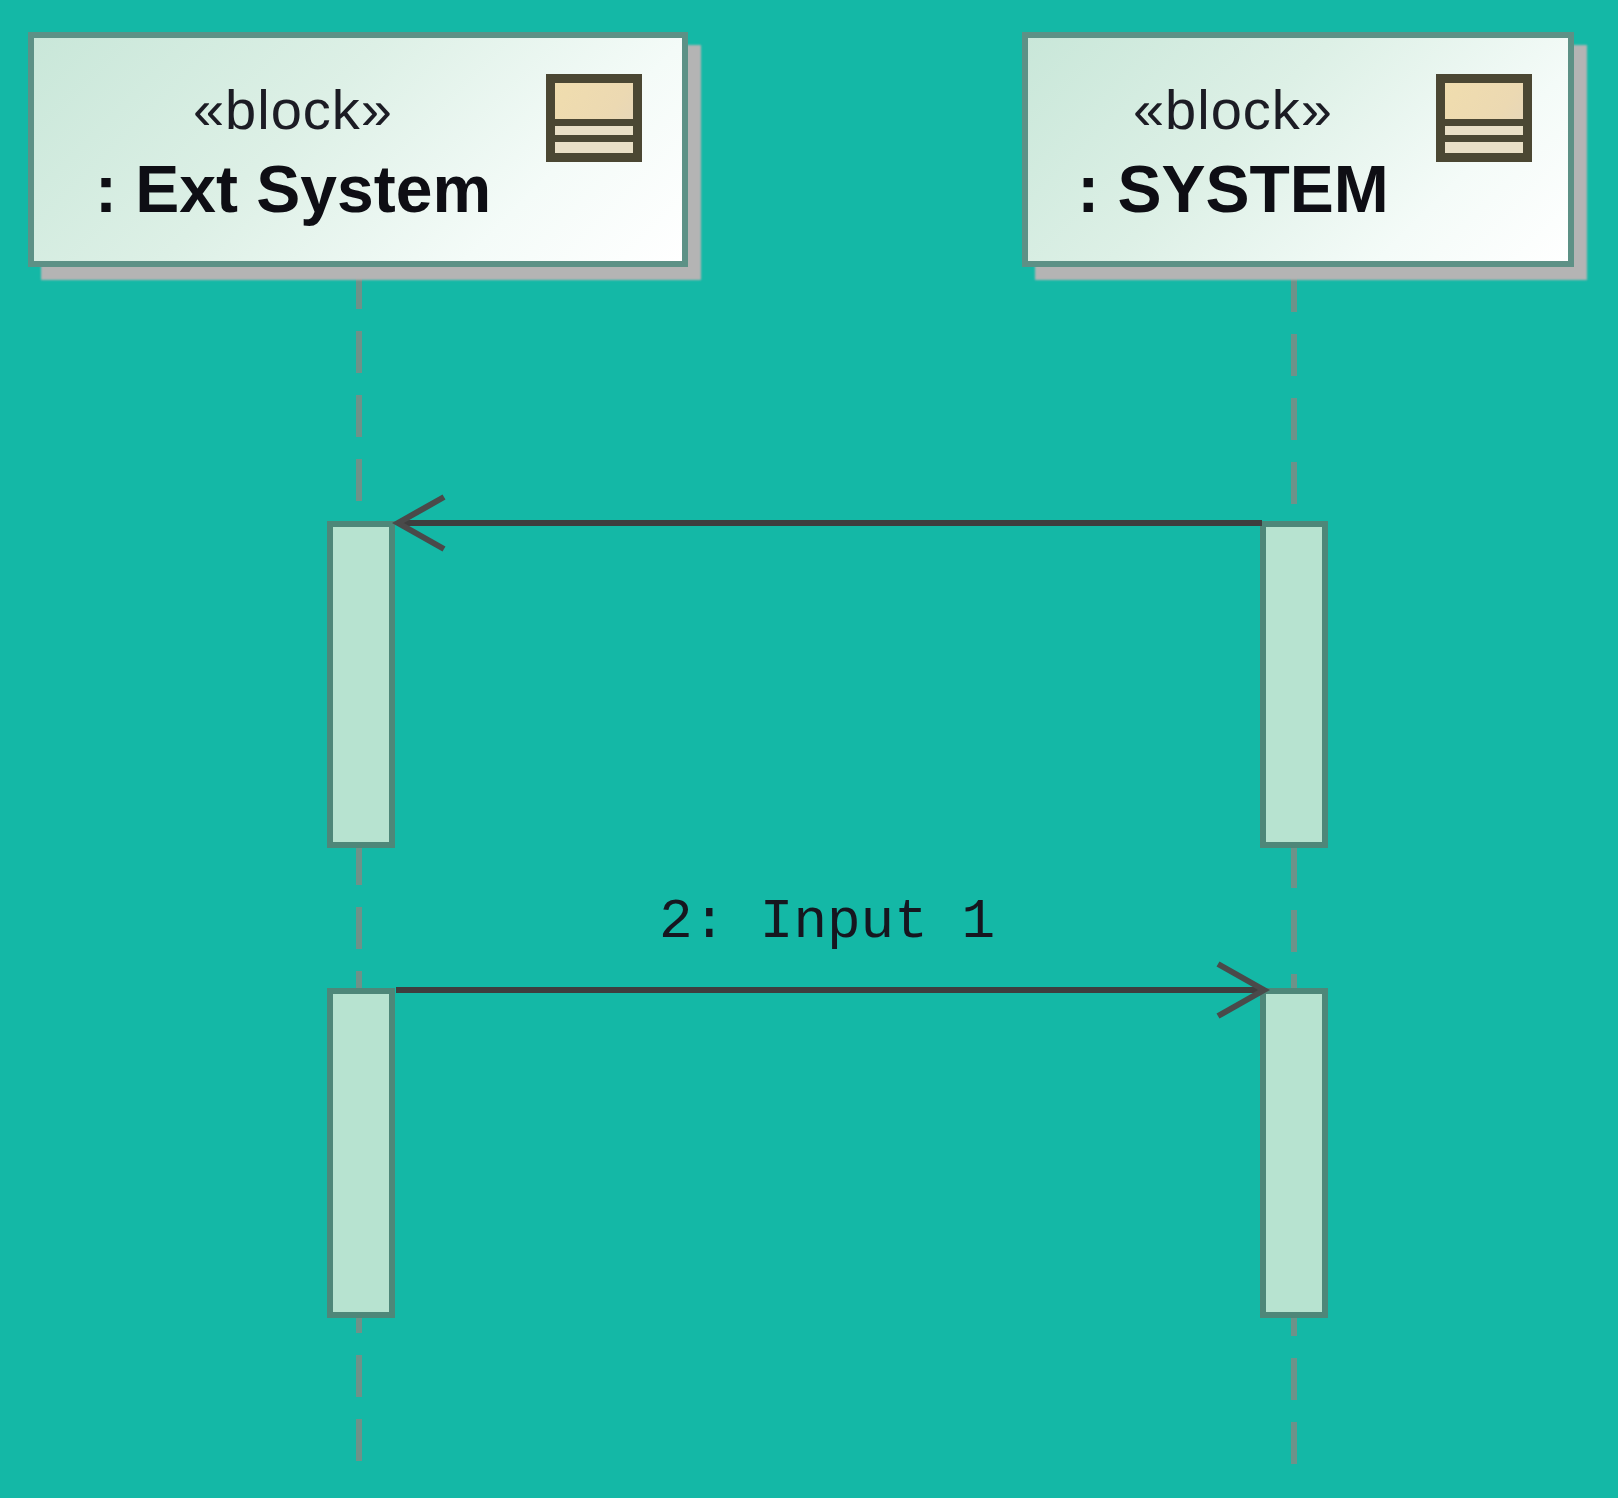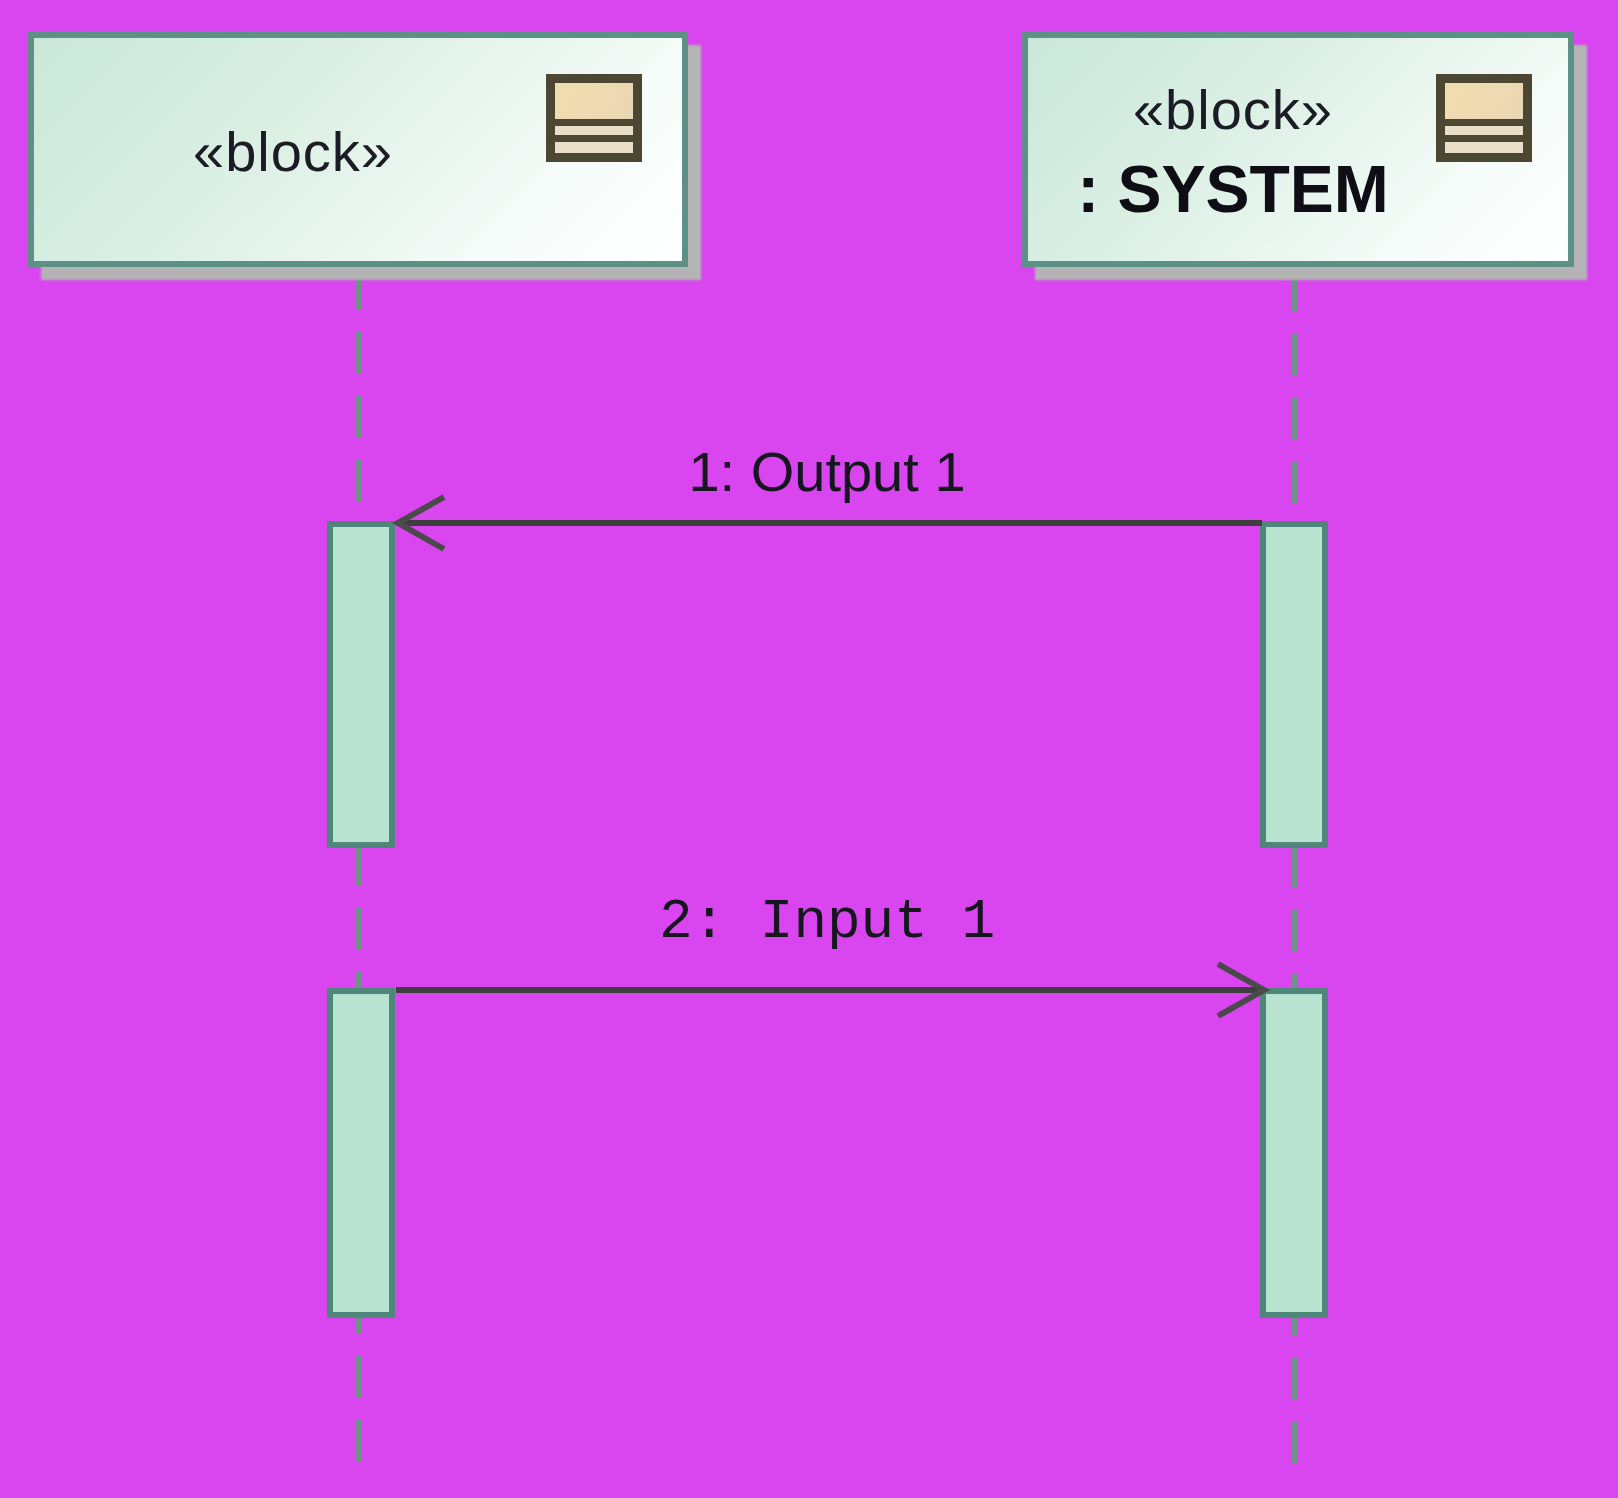--- a/index.html
+++ b/index.html
@@ -1,19 +1,19 @@
 <!DOCTYPE html>
 <html><head>
 <meta charset="utf-8">
 <style>
   html,body{margin:0;padding:0;background:#ffffff;}
   .canvas{
     position:relative;
     width:1618px;height:1498px;
-    background:#d946ef;
+    background:#14b8a6;
     font-family:"Liberation Sans", sans-serif;
     overflow:hidden;
   }
 
   
   .head-box{
     position:absolute;
     box-sizing:border-box;
     border:6px solid #5d9186;
     background:linear-gradient(135deg,#c9e7d9 0%,#ddf0e6 40%,#f4fbf8 75%,#ffffff 100%);
@@ -91,38 +91,38 @@
 <body>
 
 <div class="canvas">
 
   <div class="lifeline" style="left:356px;top:267px;height:1203px;"></div>
   <div class="lifeline" style="left:1291px;top:270px;height:1200px;"></div>
 
   <div class="head-box" style="left:28px;top:32px;width:660px;height:235px;">
     <div class="text-col">
       <div class="stereotype">«block»</div>
+      <div class="instance-name">: Ext System</div>
     </div>
     <div class="block-icon" style="right:40px;"></div>
   </div>
 
   <div class="head-box" style="left:1022px;top:32px;width:552px;height:235px;">
     <div class="text-col">
       <div class="stereotype">«block»</div>
       <div class="instance-name">: SYSTEM</div>
     </div>
     <div class="block-icon" style="right:36px;"></div>
   </div>
 
   <div class="activation" style="left:327px;top:521px;height:327px;"></div>
   <div class="activation" style="left:1260px;top:521px;height:327px;"></div>
   <div class="activation" style="left:327px;top:988px;height:330px;"></div>
   <div class="activation" style="left:1260px;top:988px;height:330px;"></div>
 
-  <div class="msg-label" style="left:497px;top:440px;width:660px;">1: Output 1</div>
   <div class="msg-line" style="left:398px;top:520px;width:864px;"></div>
   <svg class="msg-arrow" style="left:392px;top:491px;" viewBox="0 0 56 64">
     <polyline points="52,6 6,32 52,58" fill="none" stroke="#4a4a4a" stroke-width="6"></polyline>
   </svg>
 
   <div class="msg-label" style="left:497px;top:890px;width:660px;font-family:Liberation Mono, monospace;">2: Input 1</div>
   <div class="msg-line" style="left:396px;top:987px;width:866px;"></div>
   <svg class="msg-arrow" style="left:1214px;top:958px;" viewBox="0 0 56 64">
     <polyline points="4,6 50,32 4,58" fill="none" stroke="#4a4a4a" stroke-width="6"></polyline>
   </svg>

